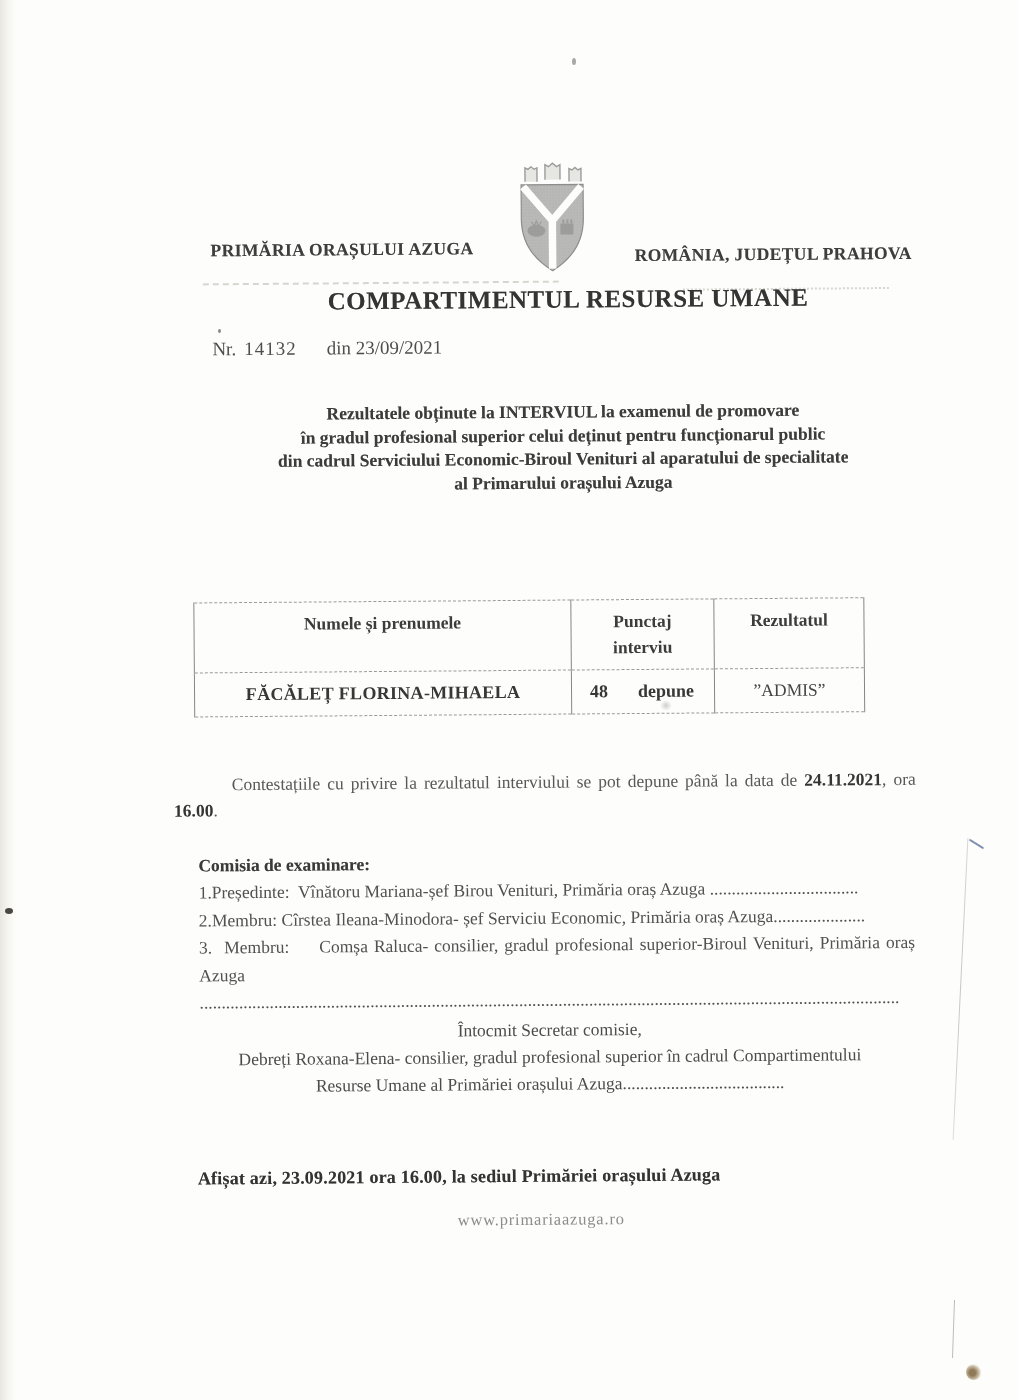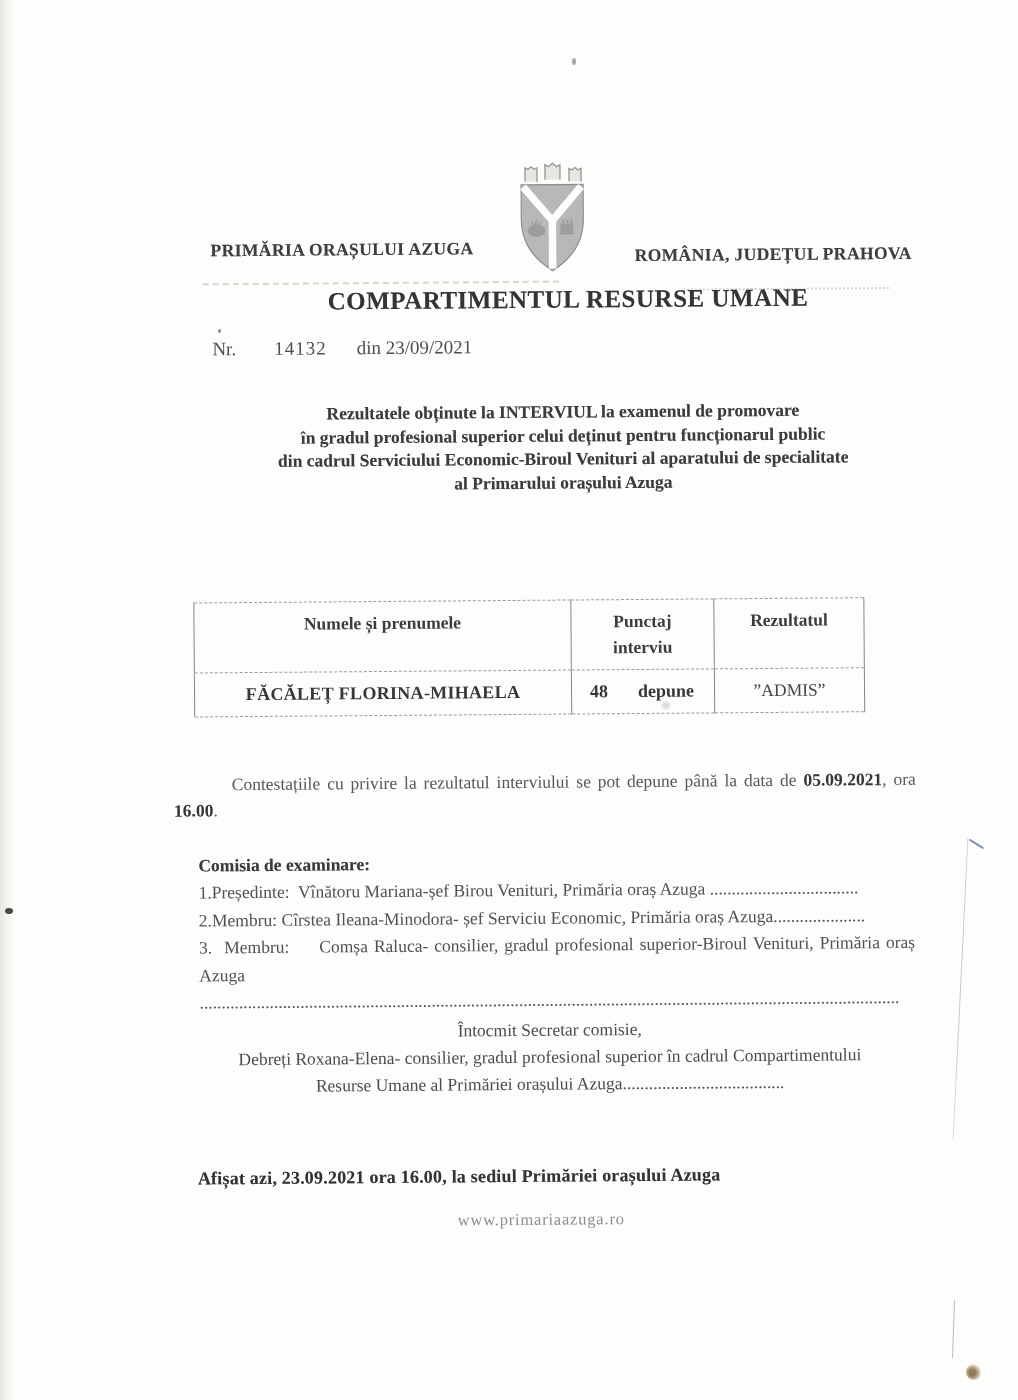--- a/index.html
+++ b/index.html
@@ -46,21 +46,21 @@
 
   .doc-title {
     position: absolute; left: 230px; top: 286px; width: 680px;
     text-align: center; font-size: 25px; font-weight: bold; color: #343434;
     letter-spacing: 0.5px;
   }
   .reg-line {
     position: absolute; left: 214px; top: 336px;
     font-size: 19px; color: #4e4e4e;
   }
-  .reg-line .reg-label { margin-right: 38px; }
+  .reg-line .reg-label { margin-right: 8px; }
   .reg-line .reg-number { margin-right: 30px; letter-spacing: 1px; }
 
   .subject {
     position: absolute; left: 203px; top: 401px; width: 722px;
     text-align: center; font-weight: bold; font-size: 17.5px; line-height: 23.5px;
     color: #3c3c3c;
   }
 
   
   .res-table {
@@ -227,21 +227,21 @@
             <div class="score-wrap">
               <span>48</span>
               <span>depune</span>
             </div>
           </td>
           <td class="cell-result">”ADMIS”</td>
         </tr>
       </tbody>
     </table>
 
-    <p class="contestations"><span>Contestațiile cu privire la rezultatul interviului se pot depune până la data de </span><b>05.09.2021</b><span>, ora </span><b>16.00</b><span>.</span></p>
+    <p class="contestations"><span>Contestațiile cu privire la rezultatul interviului se pot depune până la data de </span><b>24.11.2021</b><span>, ora </span><b>16.00</b><span>.</span></p>
 
     <div class="commission">
       <div class="commission-title scan-text">Comisia de examinare:</div>
       <p>1.Președinte:&nbsp; Vînătoru Mariana-șef Birou Venituri, Primăria oraș Azuga ..................................</p>
       <p>2.Membru: Cîrstea Ileana-Minodora- șef Serviciu Economic, Primăria oraș Azuga.....................</p>
       <p>3.&nbsp; Membru:&nbsp;&nbsp;&nbsp;&nbsp; Comșa Raluca- consilier, gradul profesional superior-Biroul Venituri, Primăria oraș Azuga ................................................................................................................................................................</p>
     </div>
 
     <div class="secretary">
       <div>Întocmit Secretar comisie,</div>

